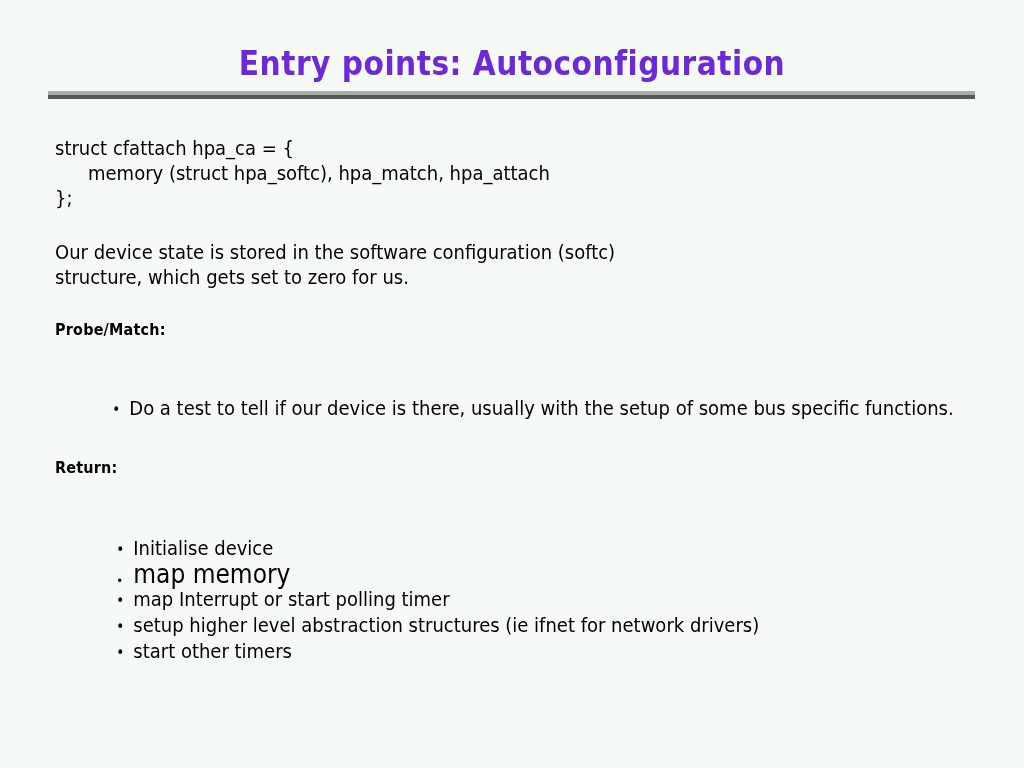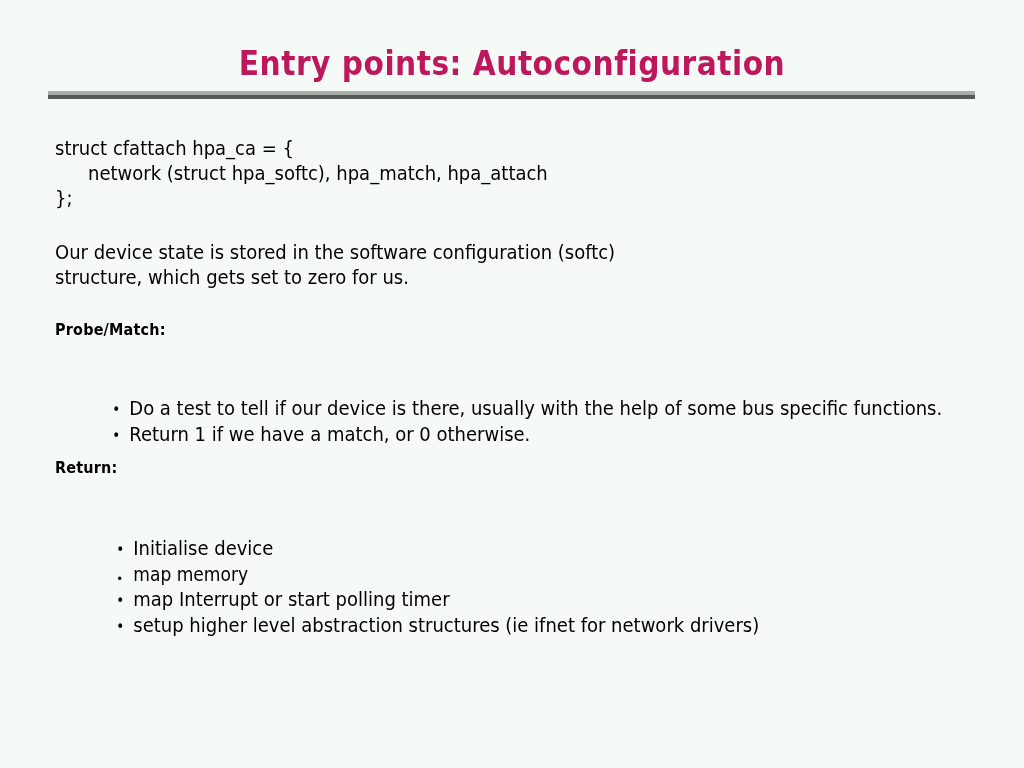--- a/index.html
+++ b/index.html
@@ -26,21 +26,21 @@
     left: 0;
     top: 44px;
     width: 1024px;
     text-align: center;
   }
   .slide-title {
     font-family: "DejaVu Sans", "Liberation Sans", sans-serif;
     font-size: 33px;
     font-weight: bold;
     letter-spacing: 0.5px;
-    color: #be185d;
+    color: #6d28d9;
     line-height: 40px;
     white-space: nowrap;
     font-stretch: condensed;
   }
 
   
   .title-rule {
     position: absolute;
     left: 48px;
     top: 91px;
@@ -108,21 +108,21 @@
     width: 17px;
     vertical-align: baseline;
     font-size: 15px;
   }
   .bullet-row .btext {
     display: inline-block;
     vertical-align: baseline;
   }
   
   .bullet-row.small .btext {
-    font-size: 19px;
+    font-size: 26px;
   }
   .bullet-row.small .dot {
     font-size: 13px;
     position: relative;
     top: 2px;
   }
 </style>
 </head>
 <body>
 
@@ -133,44 +133,44 @@
   </div>
 
   <div class="title-rule">
     <div class="rule-light"></div>
     <div class="rule-dark"></div>
   </div>
 
   <div class="body-area">
 
     <div class="txt code-line" style="top:136px;">struct cfattach hpa_ca = {</div>
-    <div class="txt code-indent" style="top:161px;">network (struct hpa_softc), hpa_match, hpa_attach</div>
+    <div class="txt code-indent" style="top:161px;">memory (struct hpa_softc), hpa_match, hpa_attach</div>
     <div class="txt code-line" style="top:186px;">};</div>
 
     <div class="txt para-line" style="top:240px;">Our device state is stored in the software configuration (softc)</div>
     <div class="txt para-line" style="top:265px;">structure, which gets set to zero for us.</div>
 
     <div class="txt heading" style="top:317px;">Probe/Match:</div>
 
     <div class="bullet-row" style="top:371px;">
-      <span class="dot">•</span><span class="btext">Do a test to tell if our device is there, usually with the help of some bus specific functions.</span>
-    </div>
-    <div class="bullet-row" style="top:397px;">
-      <span class="dot">•</span><span class="btext">Return 1 if we have a match, or 0 otherwise.</span>
+      <span class="dot">•</span><span class="btext">Do a test to tell if our device is there, usually with the setup of some bus specific functions.</span>
     </div>
 
     <div class="txt heading" style="top:455px;">Return:</div>
 
     <div class="bullet-row" style="top:511px; left:82px;">
       <span class="dot">•</span><span class="btext">Initialise device</span>
     </div>
     <div class="bullet-row small" style="top:537px; left:82px;">
       <span class="dot">•</span><span class="btext">map memory</span>
     </div>
     <div class="bullet-row" style="top:588px; left:82px;">
       <span class="dot">•</span><span class="btext">setup higher level abstraction structures (ie ifnet for network drivers)</span>
     </div>
     <div class="bullet-row" style="top:562px; left:82px;">
       <span class="dot">•</span><span class="btext">map Interrupt or start polling timer</span>
     </div>
+    <div class="bullet-row" style="top:614px; left:82px;">
+      <span class="dot">•</span><span class="btext">start other timers</span>
+    </div>
 
   </div>
 </div>
 
 </body></html>

